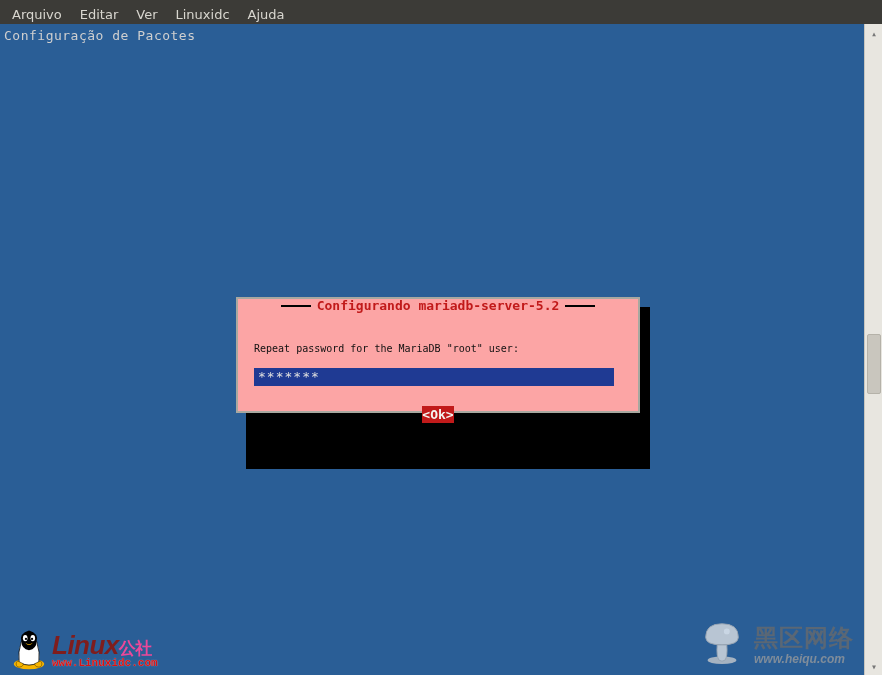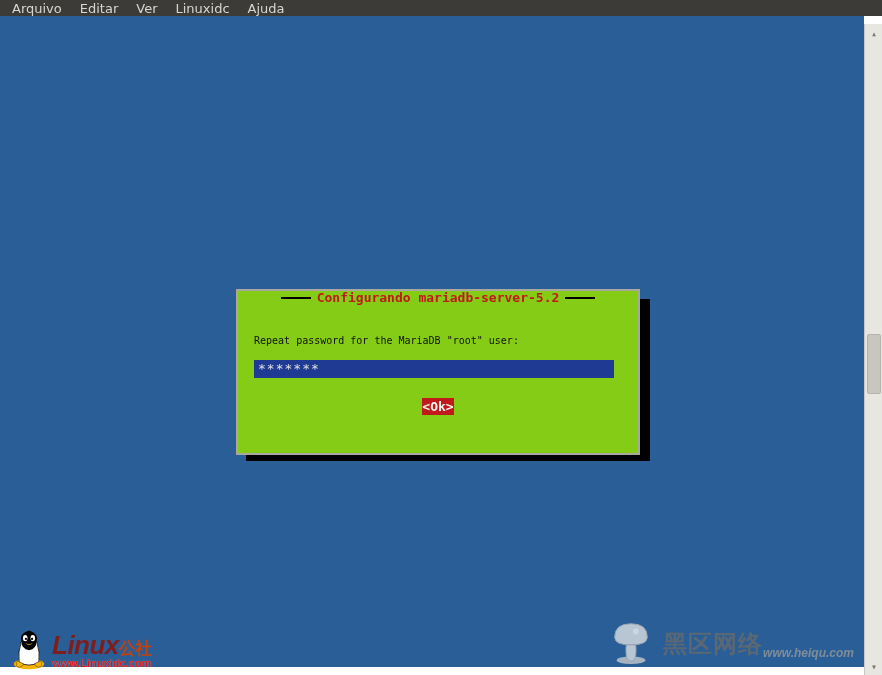--- a/index.html
+++ b/index.html
@@ -11,23 +11,23 @@
       width: 882px;
       height: 675px;
       font-family: "DejaVu Sans Mono", "Liberation Mono", monospace;
       font-size: 13px;
       background: #fff;
       position: relative;
       overflow: hidden;
     }
     .menubar {
       background: #3c3b37;
-      height: 16px;
-      display: flex;
-      align-items: center;
+      height: 24px;
+      display: flex;
+      align-items: flex-end;
       padding: 0 4px;
       gap: 2px;
     }
     .menubar-item {
       color: #d8d6cf;
       padding: 2px 8px;
       font-family: "DejaVu Sans", "Liberation Sans", sans-serif;
       font-size: 13px;
       cursor: pointer;
     }
@@ -84,22 +84,22 @@
       top: 283px;
       width: 404px;
       height: 162px;
       background: #000;
     }
     .dialog {
       position: absolute;
       left: 236px;
       top: 273px;
       width: 404px;
-      height: 166px;
-      background: #84cc16;
+      height: 116px;
+      background: #fca5a5;
       border: 2px solid #a8a8a0;
       padding: 0;
     }
     .dialog-title-row {
       display: flex;
       align-items: center;
       justify-content: center;
       margin-top: -1px;
     }
     .dialog-title-edge {
@@ -166,23 +166,23 @@
       flex-direction: column;
     }
     .linux-main {
       font-family: Arial, sans-serif;
       font-size: 26px;
       font-weight: 900;
       font-style: italic;
       letter-spacing: -0.5px;
     }
     .linux-main .blue { color: #7f1d1d; }
-    .linux-main .accent { color: #c2410c; font-size: 17px; font-style: normal; font-weight: bold; }
+    .linux-main .accent { color: #ec4899; font-size: 17px; font-style: normal; font-weight: bold; }
     .linux-url {
-      font-family: Liberation Sans, sans-serif;
+      font-family: Liberation Mono, monospace;
       font-size: 11px;
       color: #d11;
       font-weight: bold;
       margin-top: -4px;
       text-shadow: 0 0 1px rgba(255,255,255,0.7);
     }
 
     .watermark-right {
       position: absolute;
       right: 28px;
@@ -191,22 +191,22 @@
       align-items: center;
       gap: 8px;
       opacity: 0.75;
     }
     .mushroom-icon svg {
       width: 48px;
       height: 48px;
     }
     .heiou-text {
       display: flex;
-      flex-direction: row;
-      align-items: flex-end;
+      flex-direction: column;
+      align-items: flex-start;
     }
     .heiou-main {
       font-family: "Microsoft YaHei", "SimHei", sans-serif;
       font-size: 24px;
       font-weight: 900;
       color: #6a6a6a;
       letter-spacing: 1px;
     }
     .heiou-url {
       font-family: Arial, sans-serif;
@@ -222,20 +222,21 @@
 
 <div class="menubar">
   <div class="menubar-item">Arquivo</div>
   <div class="menubar-item">Editar</div>
   <div class="menubar-item">Ver</div>
   <div class="menubar-item">Linuxidc</div>
   <div class="menubar-item">Ajuda</div>
 </div>
 
 <div class="terminal-area">
+  <div class="terminal-title">Configuração de Pacotes</div>
 
   <div class="dialog-shadow"></div>
   <div class="dialog">
     <div class="dialog-title-row">
       <div class="dialog-title-edge"></div>
       <div class="dialog-title">Configurando mariadb-server-5.2</div>
       <div class="dialog-title-edge"></div>
     </div>
     <div class="dialog-body">
       <div class="dialog-prompt">Repeat password for the MariaDB "root" user:</div>

